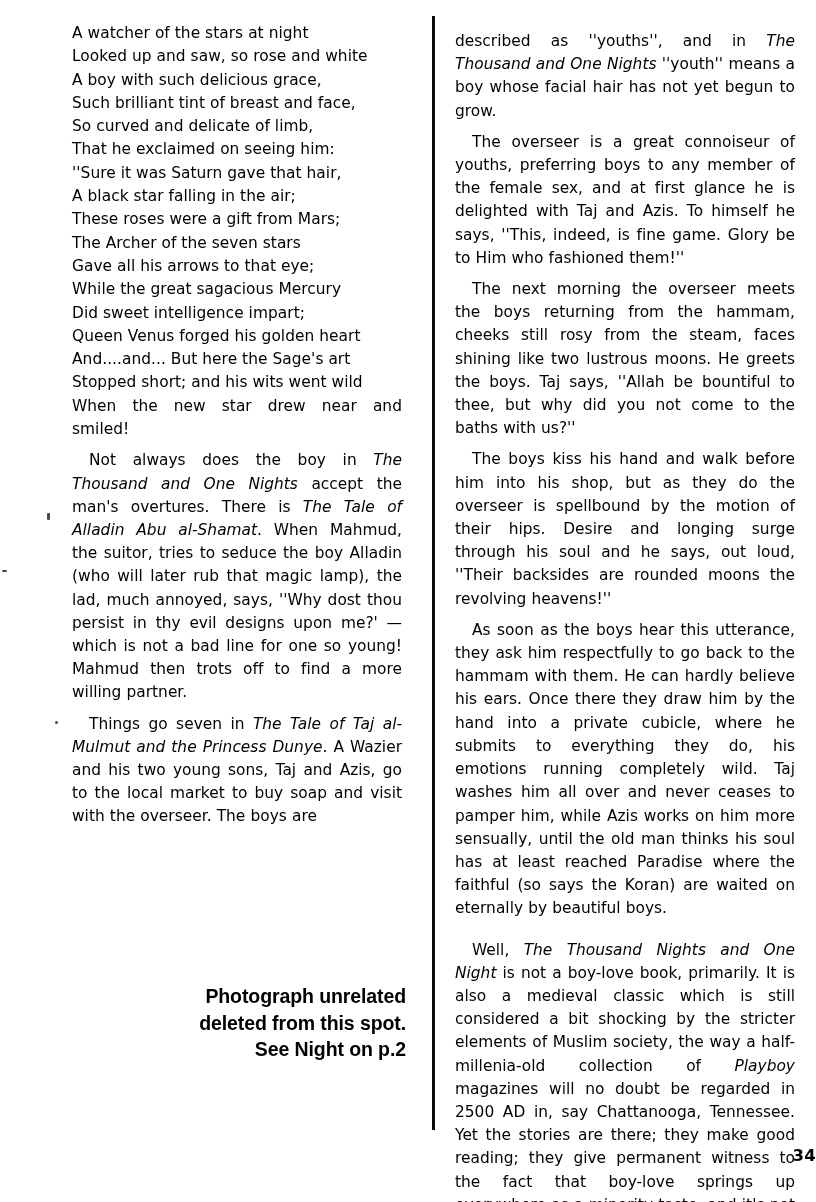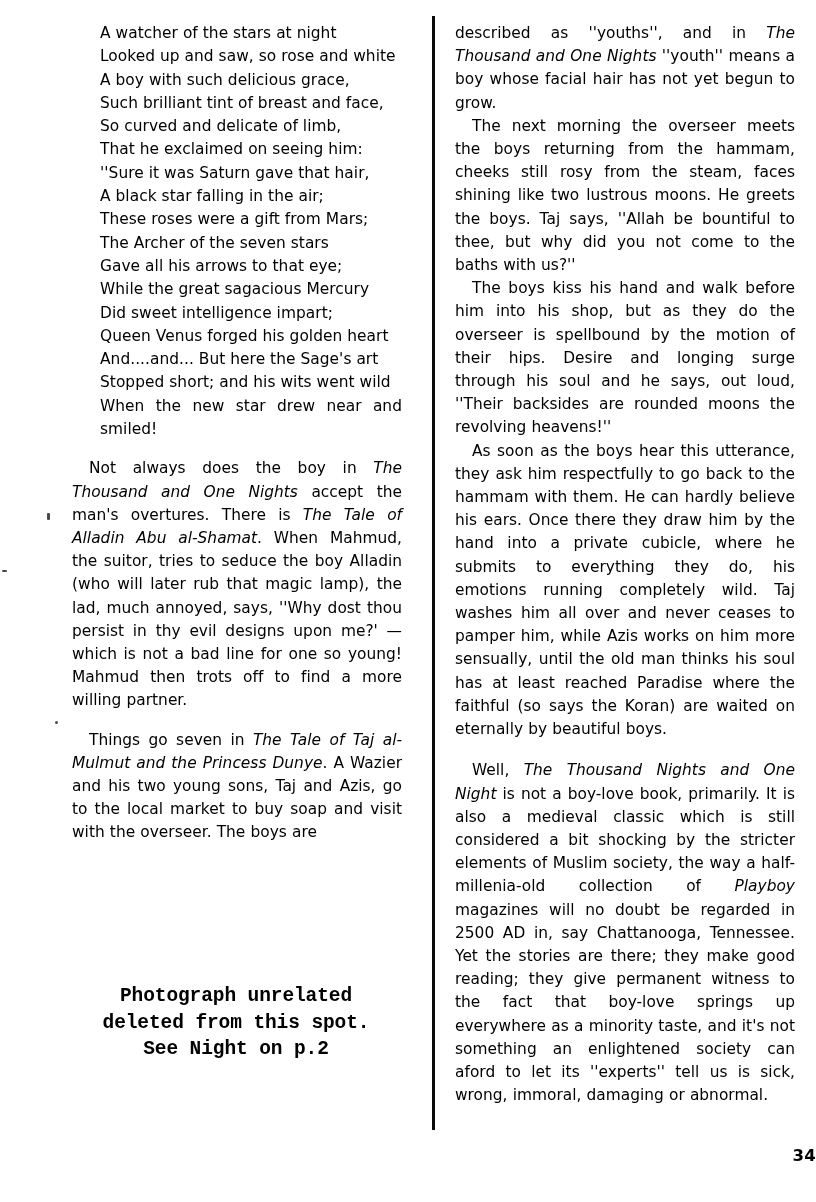--- a/index.html
+++ b/index.html
@@ -45,21 +45,20 @@
     top: 22px;
     width: 340px;
   }
 
   
   .poem {
     font-size: 15.4px;
     line-height: 23.3px;
     letter-spacing: 0.05px;
     white-space: pre-line;
-    margin-left: 28px;
   }
   .poem .pline {
     display: block;
     white-space: pre;
   }
   .poem .pline.just {
     white-space: normal;
     text-align: justify;
     text-align-last: justify;
   }
@@ -69,37 +68,37 @@
     font-size: 15.4px;
     line-height: 23.2px;
     text-align: justify;
     text-align-last: left;
     letter-spacing: 0.02px;
     word-spacing: 0.2px;
     margin: 0;
   }
   .para.indent { text-indent: 17px; }
 
-  .col-left .para { margin-top: 16px; }
-  .col-right .para { margin-top: 0; }
+  .col-left .para { margin-top: 8px; }
+  .col-right .para { margin-top: 8px; }
   .col-right .para.spaced { margin-top: 18px; }
 
   i, .it { font-style: italic; }
 
   
   .caption {
     position: absolute;
     left: 66px;
     top: 983px;
     width: 340px;
-    font-family: Liberation Mono, monospace;
+    font-family: Liberation Sans, sans-serif;
     font-weight: bold;
     font-size: 19.5px;
     line-height: 26.5px;
-    text-align: center;
+    text-align: right;
     letter-spacing: -0.1px;
   }
   .caption .cline { display: block; }
 
   
   .folio {
     position: absolute;
     left: 0;
     top: 1146px;
     width: 816px;
@@ -136,20 +135,21 @@
 
     <div id="left-prose-host">
         <p class="para indent"><span>Not always does the boy in </span><i>The Thousand and One Nights</i><span> accept the man's overtures. There is </span><i>The Tale of Alladin Abu al-Shamat</i><span>. When Mahmud, the suitor, tries to seduce the boy Alladin (who will later rub that magic lamp), the lad, much annoyed, says, ''Why dost thou persist in thy evil designs upon me?' — which is not a bad line for one so young! Mahmud then trots off to find a more willing partner.</span></p>
         <p class="para indent"><span>Things go seven in </span><i>The Tale of Taj al-Mulmut and the Princess Dunye</i><span>. A Wazier and his two young sons, Taj and Azis, go to the local market to buy soap and visit with the overseer. The boys are</span></p>
       </div>
 
   </div>
 
   <div class="col-right" id="right-prose-host">
       <p class="para "><span>described as ''youths'', and in </span><i>The Thousand and One Nights</i><span> ''youth'' means a boy whose facial hair has not yet begun to grow.</span></p>
+      <p class="para indent"><span>The overseer is a great connoiseur of youths, preferring boys to any member of the female sex, and at first glance he is delighted with Taj and Azis. To himself he says, ''This, indeed, is fine game. Glory be to Him who fashioned them!''</span></p>
       <p class="para indent"><span>The next morning the overseer meets the boys returning from the hammam, cheeks still rosy from the steam, faces shining like two lustrous moons. He greets the boys. Taj says, ''Allah be bountiful to thee, but why did you not come to the baths with us?''</span></p>
       <p class="para indent"><span>The boys kiss his hand and walk before him into his shop, but as they do the overseer is spellbound by the motion of their hips. Desire and longing surge through his soul and he says, out loud, ''Their backsides are rounded moons the revolving heavens!''</span></p>
       <p class="para indent"><span>As soon as the boys hear this utterance, they ask him respectfully to go back to the hammam with them. He can hardly believe his ears. Once there they draw him by the hand into a private cubicle, where he submits to everything they do, his emotions running completely wild. Taj washes him all over and never ceases to pamper him, while Azis works on him more sensually, until the old man thinks his soul has at least reached Paradise where the faithful (so says the Koran) are waited on eternally by beautiful boys.</span></p>
       <p class="para indent spaced"><span>Well, </span><i>The Thousand Nights and One Night</i><span> is not a boy-love book, primarily. It is also a medieval classic which is still considered a bit shocking by the stricter elements of Muslim society, the way a half-millenia-old collection of </span><i>Playboy</i><span> magazines will no doubt be regarded in 2500 AD in, say Chattanooga, Tennessee. Yet the stories are there; they make good reading; they give permanent witness to the fact that boy-love springs up everywhere as a minority taste, and it's not something an enlightened society can aford to let its ''experts'' tell us is sick, wrong, immoral, damaging or abnormal.</span></p>
     </div>
 
   <div class="caption" id="caption-host">
       <span class="cline">Photograph unrelated</span>
       <span class="cline">deleted from this spot.</span>
       <span class="cline">See Night on p.2</span>

